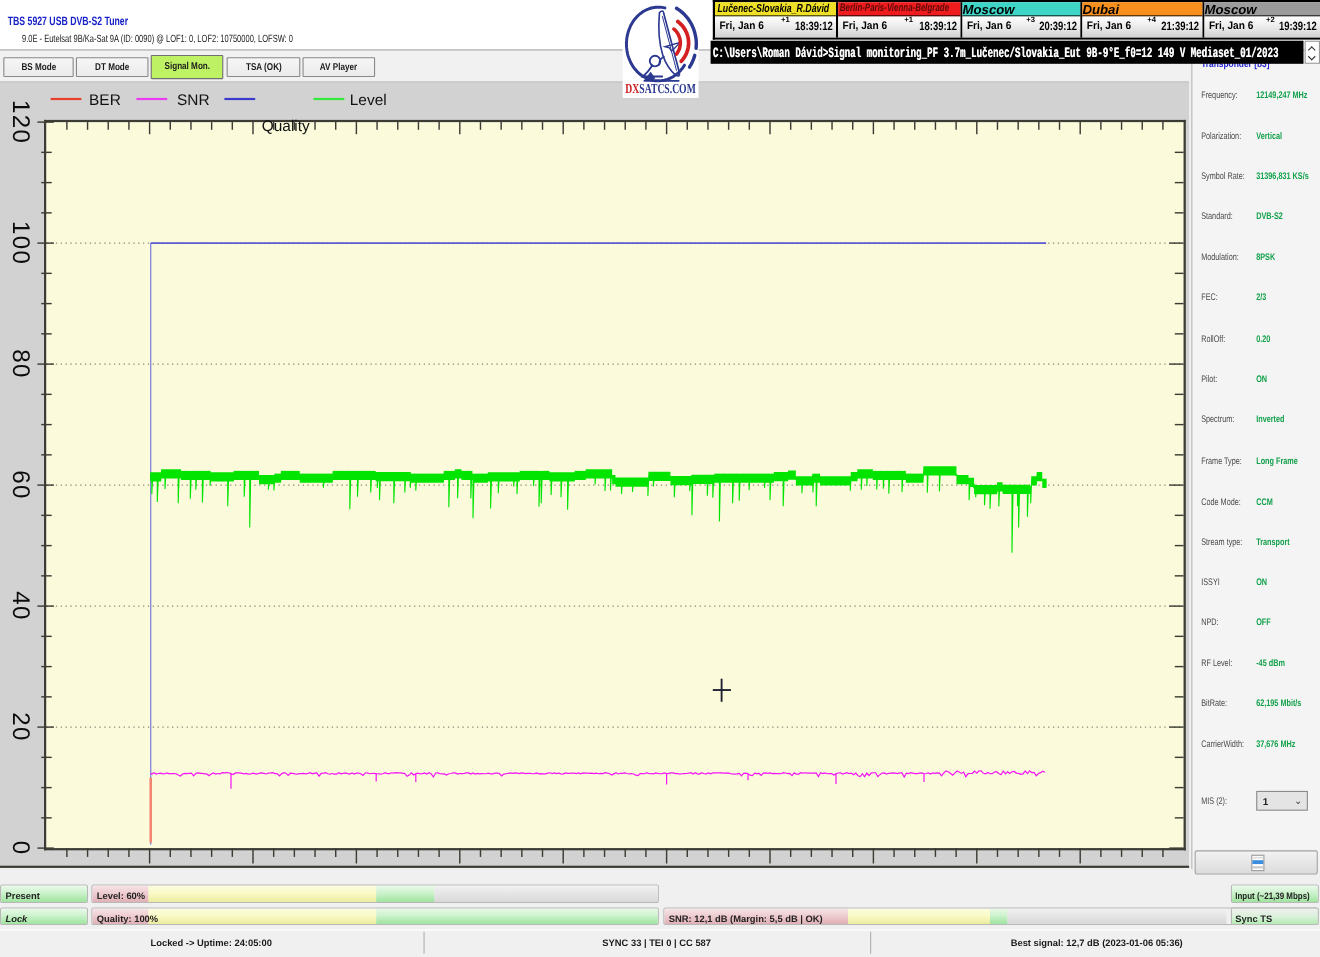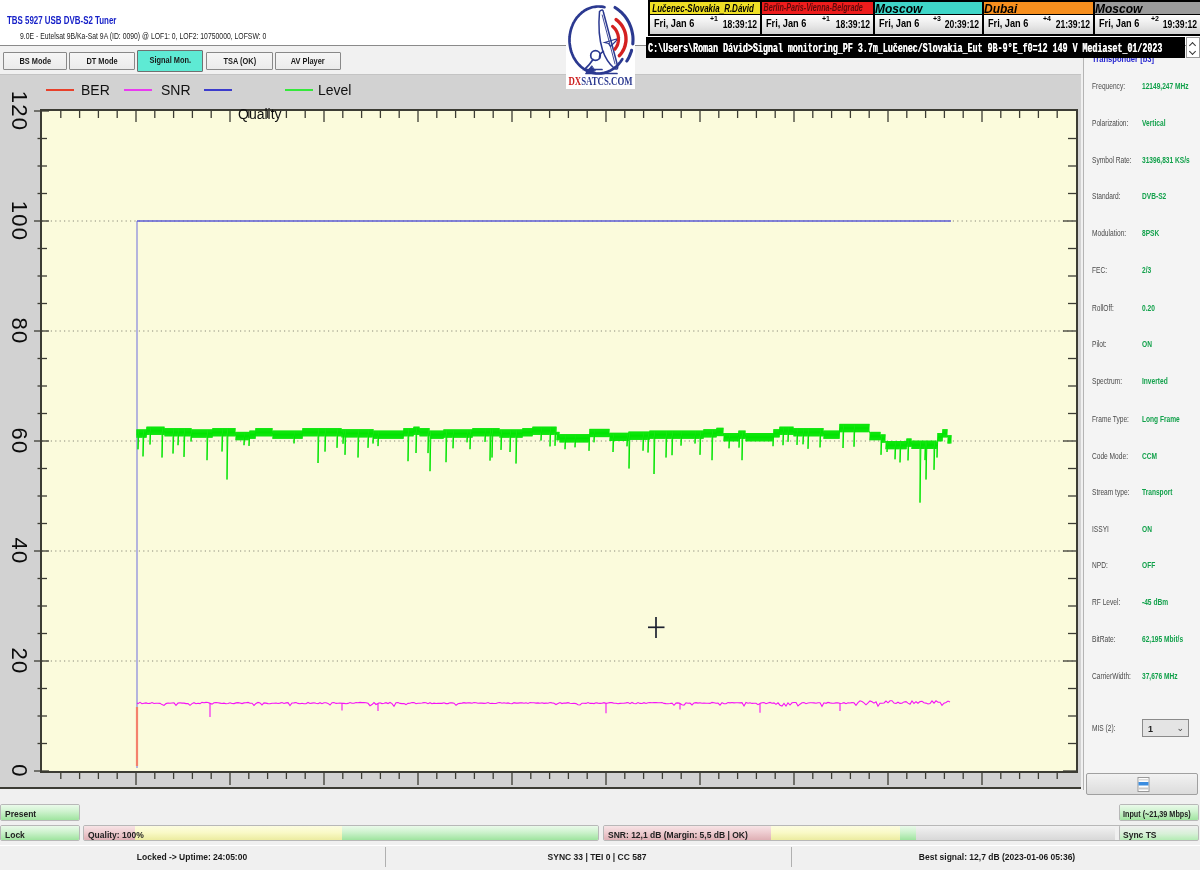--- a/index.html
+++ b/index.html
@@ -10,21 +10,21 @@
 
 #hdr { left:0; top:0; width:1200px; height:46px; background:#fff; }
 #hdrline { left:0; top:45px; width:1200px; height:1px; background:#8a8a8a; }
 #title { left:7px; top:14px; font-size:11px; font-weight:bold; color:#1721c8; white-space:nowrap; transform:scaleX(0.72); transform-origin:0 50%; }
 #subtitle { left:20px; top:30px; font-size:9.5px; color:#1a1a1a; white-space:nowrap; transform:scaleX(0.72); transform-origin:0 50%; }
 
 
 #tabstrip { left:0; top:46px; width:1081px; height:28px; background:#f1f1f1; }
 .tab { position:absolute; top:52px; height:18px; background:linear-gradient(#f6f6f6,#ebebeb); border:1px solid #898989; border-radius:1px; font-size:9px; font-weight:bold; color:#1a1a1a; text-align:center; line-height:16px; }
 .tab span { display:inline-block; transform:scaleX(0.82); white-space:nowrap; }
-.tab.active { top:50px; height:22px; background:#5eead4; border:1px solid #707070; z-index:3; line-height:19px; }
+.tab.active { top:50px; height:22px; background:#bef264; border:1px solid #707070; z-index:3; line-height:19px; }
 
 
 #chart { left:0; top:74px; width:1081px; height:715px; background:#d2d2d2; border-top:1px solid #c4c4c4; }
 #plot { left:42px; top:111px; width:1034px; height:660px; background:#fbfbdc; }
 .axis { position:absolute; background:#3c3c34; }
 .leg-line { position:absolute; top:89px; height:2px; width:28px; }
 .leg-txt { position:absolute; top:82px; font-size:14px; color:#111; }
 .ylab { position:absolute; left:19px; font-size:22px; color:#0c0c0c; transform:translate(-50%,-50%) rotate(90deg); letter-spacing:1.2px; }
 
 
@@ -411,21 +411,28 @@
       <div style="position:absolute;left:3px;top:4.5px;width:5px;height:5px;border-left:1.6px solid #333;border-top:1.6px solid #333;transform:rotate(45deg);"></div>
       <div style="position:absolute;left:3px;top:11px;width:5px;height:5px;border-right:1.6px solid #333;border-bottom:1.6px solid #333;transform:rotate(45deg);"></div>
     </div>
 
   <div class="bar abs" style="left:0px;top:804px;width:80px;height:16.5px;">
       <div class="seg g-green" style="left:0px;width:80px;"></div>
       <div class="lbl" style="left:4px;">Present</div>
     </div>
   <div class="bar abs" style="left:0px;top:824.5px;width:80px;height:16.5px;">
       <div class="seg g-green" style="left:0px;width:80px;"></div>
-      <div class="lbl" style="left:4px;">Lock</div>
+      <div class="lbl" style="left:4px;font-style:italic;">Lock</div>
+    </div>
+  <div class="bar abs" style="left:83px;top:804px;width:516px;height:16.5px;">
+      <div class="seg g-pink" style="left:0px;width:51px;"></div>
+      <div class="seg g-yel" style="left:51px;width:207px;"></div>
+      <div class="seg g-green" style="left:258px;width:53px;"></div>
+      <div class="seg g-gray" style="left:311px;width:205px;"></div>
+      <div class="lbl" style="left:4px;">Level: 60%</div>
     </div>
   <div class="bar abs" style="left:83px;top:824.5px;width:516px;height:16.5px;">
       <div class="seg g-pink" style="left:0px;width:51px;"></div>
       <div class="seg g-yel" style="left:51px;width:207px;"></div>
       <div class="seg g-green" style="left:258px;width:258px;"></div>
       <div class="lbl" style="left:4px;">Quality: 100%</div>
     </div>
   <div class="bar abs" style="left:603px;top:824.5px;width:595px;height:16.5px;">
       <div class="seg g-pink" style="left:0px;width:167px;"></div>
       <div class="seg g-yel" style="left:167px;width:129px;"></div>

